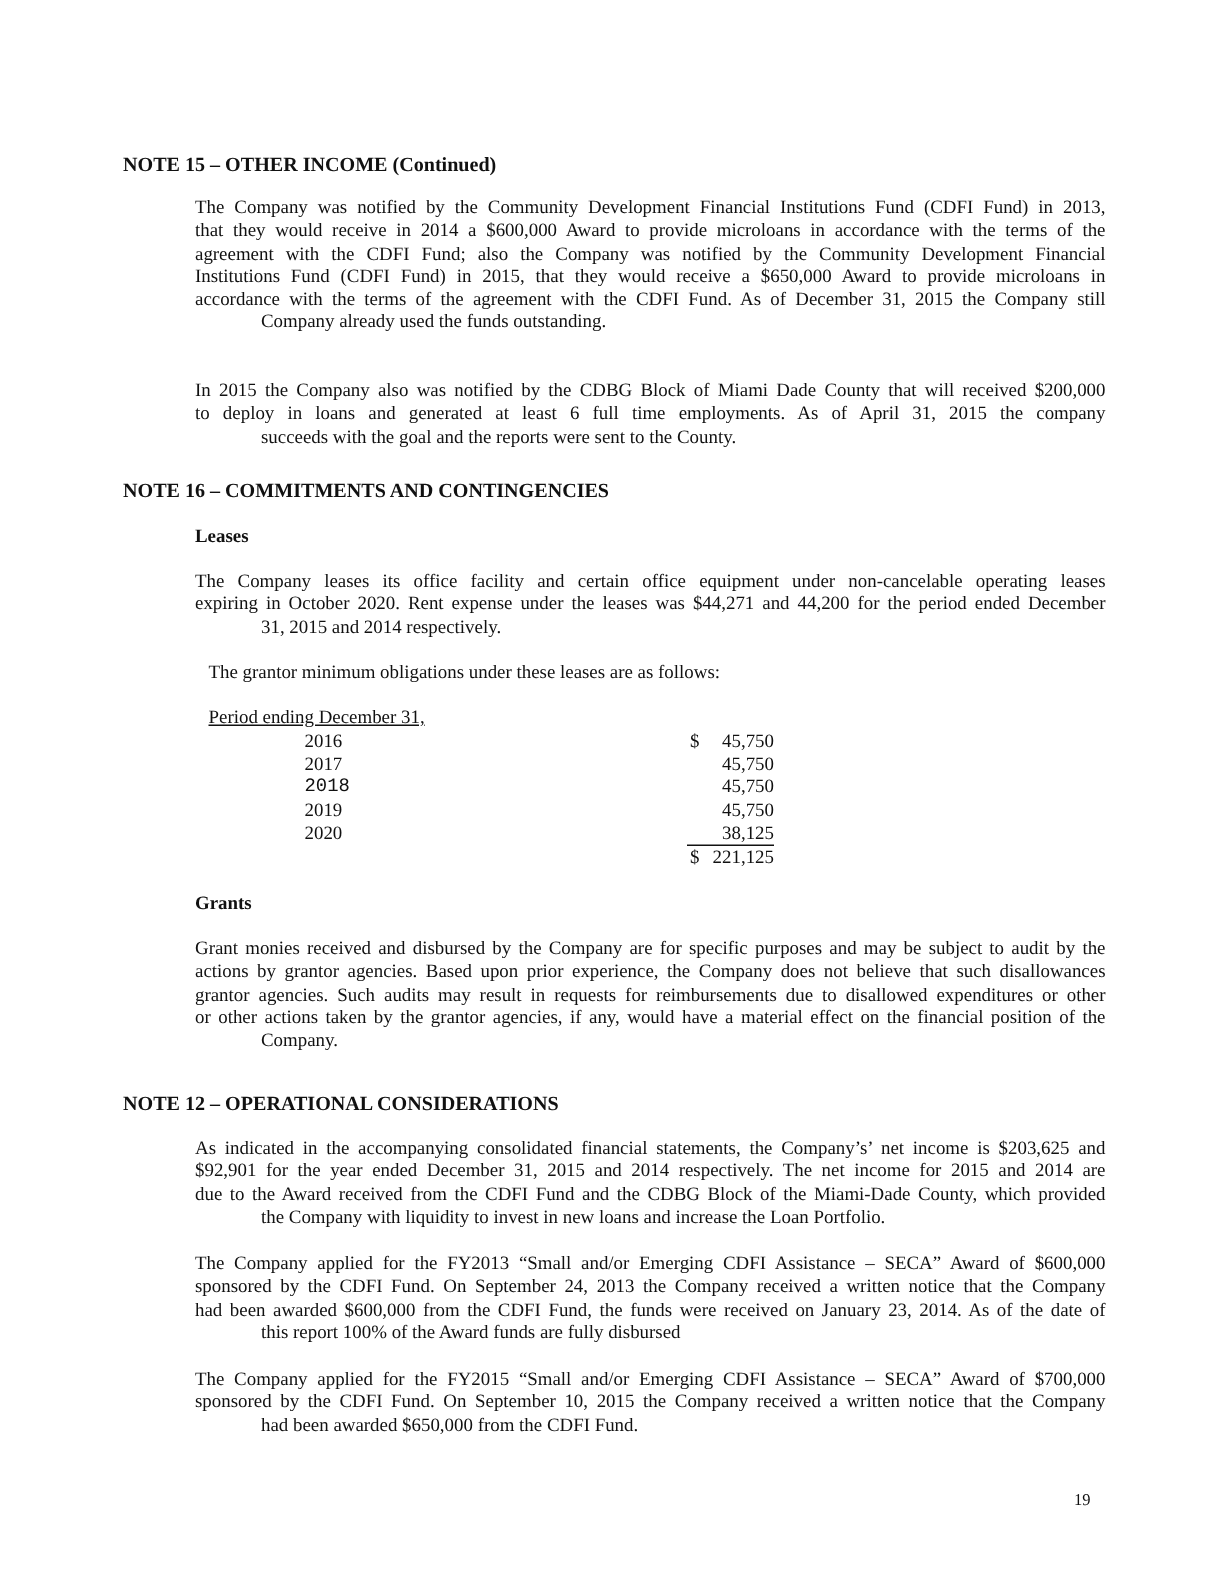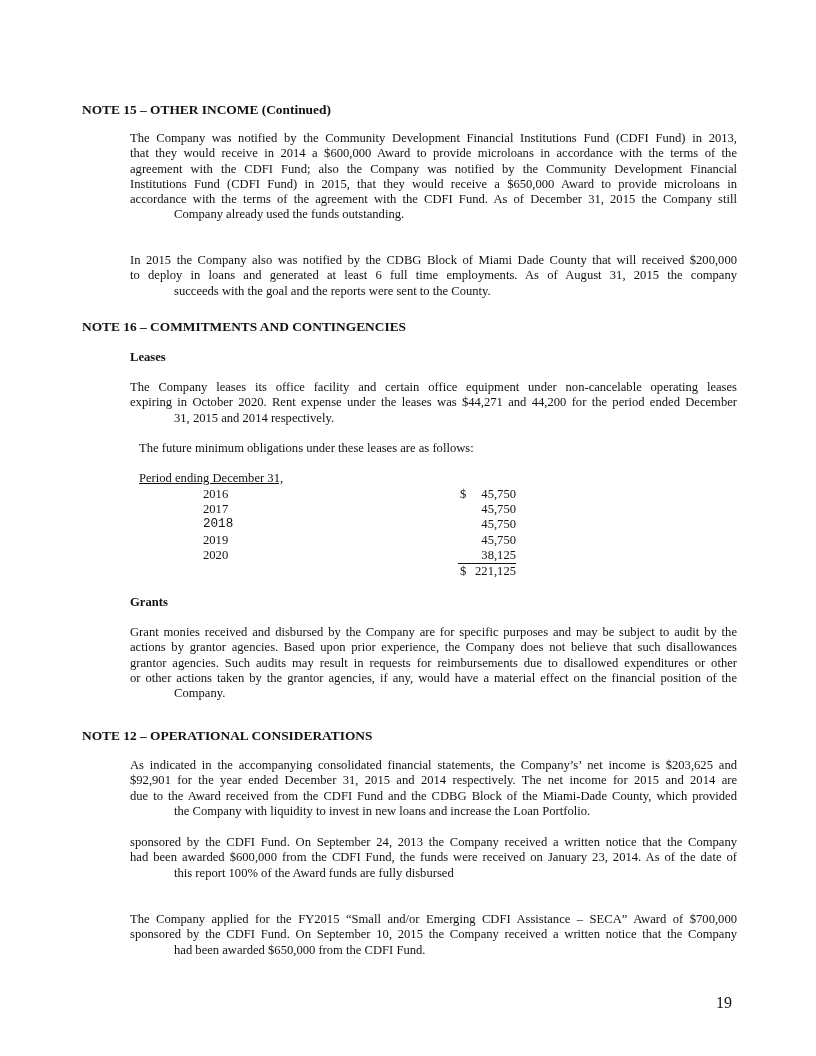--- a/index.html
+++ b/index.html
@@ -9,49 +9,49 @@
   .sub { position: absolute; left: 130px; font-weight: bold; font-size: 12.6px; }
   .para { position: absolute; left: 130px; width: 607px; line-height: 15.3px; text-align: justify; margin: 0; }
   .para .ln { display: block; text-align: justify; text-align-last: justify; height: 15.3px; white-space: nowrap; }
   .para .ln.last { text-align-last: left; margin-left: 44px; }
   .lease-intro { position: absolute; left: 139px; top: 441px; }
   .table-head { position: absolute; left: 139px; top: 471px; text-decoration: underline; }
   .yr { position: absolute; left: 203px; }
   .dollar { position: absolute; left: 460px; }
   .amt { position: absolute; right: 300px; text-align: right; }
   .rule { position: absolute; left: 458px; width: 58px; height: 0; border-top: 1px solid #111; }
-  .page-num { position: absolute; left: 716px; top: 994px; font-size: 16px; }
+  .page-num { position: absolute; left: 716px; top: 994px; font-size: 11px; }
 </style>
 </head>
 <body>
 
 <div class="heading" style="top:102px;">NOTE 15 – OTHER INCOME (Continued)</div>
 <div class="para" style="top:131px;">
   <span class="ln">The Company was notified by the Community Development Financial Institutions Fund (CDFI Fund) in 2013,</span>
   <span class="ln">that they would receive in 2014 a $600,000 Award to provide microloans in accordance with the terms of the</span>
   <span class="ln">agreement with the CDFI Fund; also the Company was notified by the Community Development Financial</span>
   <span class="ln">Institutions Fund (CDFI Fund) in 2015, that they would receive a $650,000 Award to provide microloans in</span>
   <span class="ln">accordance with the terms of the agreement with the CDFI Fund. As of December 31, 2015 the Company still</span>
   <span class="ln last">Company already used the funds outstanding.</span>
 </div>
 <div class="para" style="top:253px;">
   <span class="ln">In 2015 the Company also was notified by the CDBG Block of Miami Dade County that will received $200,000</span>
-  <span class="ln">to deploy in loans and generated at least 6 full time employments. As of August 31, 2015 the company</span>
+  <span class="ln">to deploy in loans and generated at least 6 full time employments. As of April 31, 2015 the company</span>
   <span class="ln last">succeeds with the goal and the reports were sent to the County.</span>
 </div>
 
 <div class="heading" style="top:319px;">NOTE 16 – COMMITMENTS AND CONTINGENCIES</div>
 <div class="sub" style="top:350px;">Leases</div>
 <div class="para" style="top:380px;">
   <span class="ln">The Company leases its office facility and certain office equipment under non-cancelable operating leases</span>
   <span class="ln">expiring in October 2020.  Rent expense under the leases was $44,271 and 44,200 for the period ended December</span>
   <span class="ln last">31, 2015 and 2014 respectively.</span>
 </div>
 
-<div class="lease-intro">The future minimum obligations under these leases are as follows:</div>
+<div class="lease-intro">The grantor minimum obligations under these leases are as follows:</div>
 
 <div>
   <div class="table-head">Period ending December 31,</div>
 
   <div>
     <span class="yr" style="top:487px;">2016</span>
     <span class="dollar" style="top:487px;">$</span>
     <span class="amt" style="top:487px;">45,750</span>
   </div>
   <div>
@@ -87,20 +87,21 @@
 </div>
 
 <div class="heading" style="top:728px;">NOTE 12 – OPERATIONAL CONSIDERATIONS</div>
 <div class="para" style="top:758px;">
   <span class="ln">As indicated in the accompanying consolidated financial statements, the Company’s’ net income is $203,625 and</span>
   <span class="ln">$92,901 for the year ended December 31, 2015 and 2014 respectively. The net income for 2015 and 2014 are</span>
   <span class="ln">due to the Award received from the CDFI Fund and the CDBG Block of the Miami-Dade County, which provided</span>
   <span class="ln last">the Company with liquidity to invest in new loans and increase the Loan Portfolio.</span>
 </div>
 <div class="para" style="top:835px;">
+  <span class="ln">The Company applied for the FY2013 “Small and/or Emerging CDFI Assistance – SECA” Award of $600,000</span>
   <span class="ln">sponsored by the CDFI Fund. On September 24, 2013 the Company received a written notice that the Company</span>
   <span class="ln">had been awarded $600,000 from the CDFI Fund, the funds were received on January 23, 2014. As of the date of</span>
   <span class="ln last">this report 100% of the Award funds are fully disbursed</span>
 </div>
 <div class="para" style="top:912px;">
   <span class="ln">The Company applied for the FY2015 “Small and/or Emerging CDFI Assistance – SECA” Award of $700,000</span>
   <span class="ln">sponsored by the CDFI Fund. On September 10, 2015 the Company received a written notice that the Company</span>
   <span class="ln last">had been awarded $650,000 from the CDFI Fund.</span>
 </div>
 

